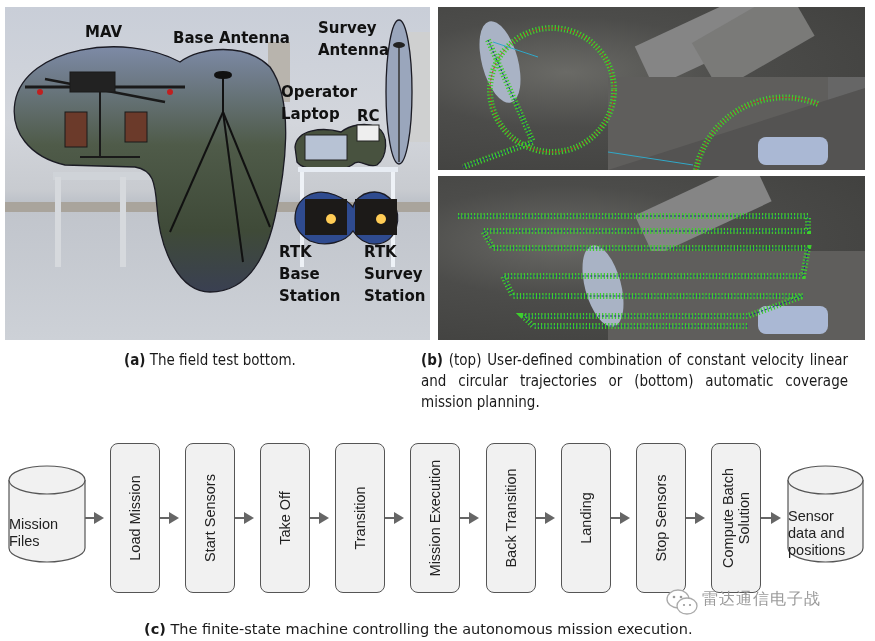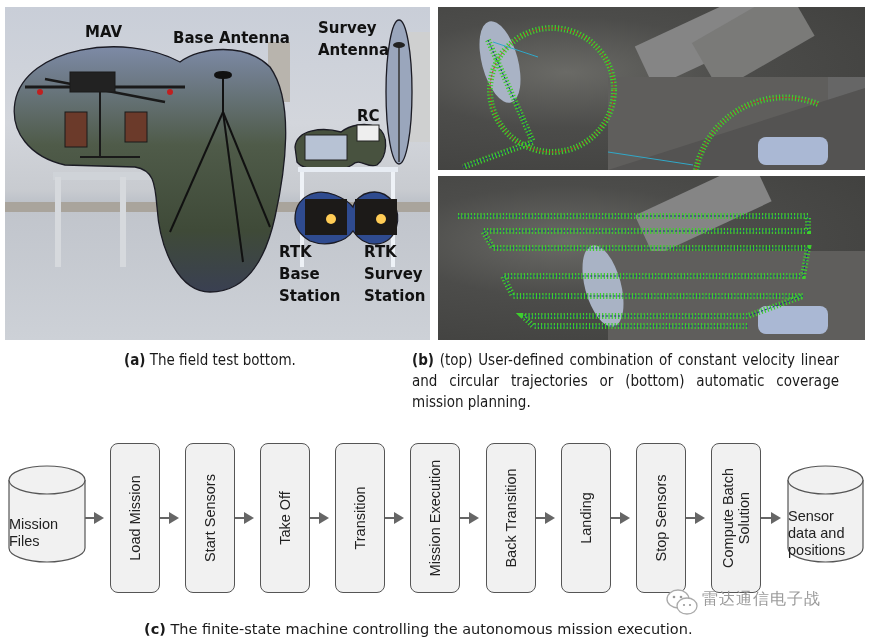--- a/index.html
+++ b/index.html
@@ -89,20 +89,22 @@
     <rect x="300" y="192" width="42" height="36" fill="#1c1a18"></rect>
     <rect x="350" y="192" width="42" height="36" fill="#1c1a18"></rect>
     <circle cx="326" cy="212" r="5" fill="#ffcc55"></circle>
     <circle cx="376" cy="212" r="5" fill="#ffcc55"></circle>
   </svg>
 
   <div class="lbl" style="left:80px;top:14px;">MAV</div>
   <div class="lbl" style="left:168px;top:20px;">Base Antenna</div>
   <div class="lbl" style="left:313px;top:10px;">Survey
 Antenna</div>
+  <div class="lbl" style="left:276px;top:74px;">Operator
+Laptop</div>
   <div class="lbl" style="left:352px;top:98px;">RC</div>
   <div class="lbl" style="left:274px;top:234px;">RTK
 Base
 Station</div>
   <div class="lbl" style="left:359px;top:234px;">RTK
 Survey
 Station</div>
 </div>
 
 <div class="aerial" style="top:7px;height:163px;">
@@ -131,21 +133,21 @@
     <ellipse cx="165" cy="110" rx="18" ry="42" fill="#a9b3c5" transform="rotate(-15 165 110)"></ellipse>
     <rect x="320" y="130" width="70" height="28" rx="8" fill="#aab8d4"></rect>
     <g id="lawnmower">
         <polyline points="20,40 370,40 370,55 45,55 55,72 370,72 365,100 65,100 75,120 365,120 310,140 85,140 95,150 310,150" fill="none" stroke="#3ecf2c" stroke-width="6" stroke-dasharray="1.2 2"></polyline>
         <polyline points="20,40 370,40 370,55 45,55 55,72 370,72 365,100 65,100 75,120 365,120 310,140 85,140 95,150 310,150" fill="none" stroke="#1a2a8a" stroke-width="1" stroke-dasharray="2 2"></polyline>
       </g>
   </svg>
 </div>
 
 <div class="cap" style="left:124px;top:350px;"><b>(a)</b><span> The field test bottom.</span></div>
-<div class="cap" style="left:412px;top:350px;width:427px;text-align:justify;"><b>(b)</b><span> (top) User-defined combination of constant velocity linear and circular trajectories or (bottom) automatic coverage mission planning.</span></div>
+<div class="cap" style="left:421px;top:350px;width:427px;text-align:justify;"><b>(b)</b><span> (top) User-defined combination of constant velocity linear and circular trajectories or (bottom) automatic coverage mission planning.</span></div>
 
 <svg class="abs" style="left:0;top:430px" width="875" height="180">
   <g>
     <path d="M9,50 L9,118 A38,14 0 0 0 85,118 L85,50" fill="#f1f1f1" stroke="#555" stroke-width="1.2"></path>
     <ellipse cx="47" cy="50" rx="38" ry="14" fill="#f1f1f1" stroke="#555" stroke-width="1.2"></ellipse>
   </g>
   <g>
     <path d="M788,50 L788,118 A37.5,14 0 0 0 863,118 L863,50" fill="#f1f1f1" stroke="#555" stroke-width="1.2"></path>
     <ellipse cx="825.5" cy="50" rx="37.5" ry="14" fill="#f1f1f1" stroke="#555" stroke-width="1.2"></ellipse>
   </g>

